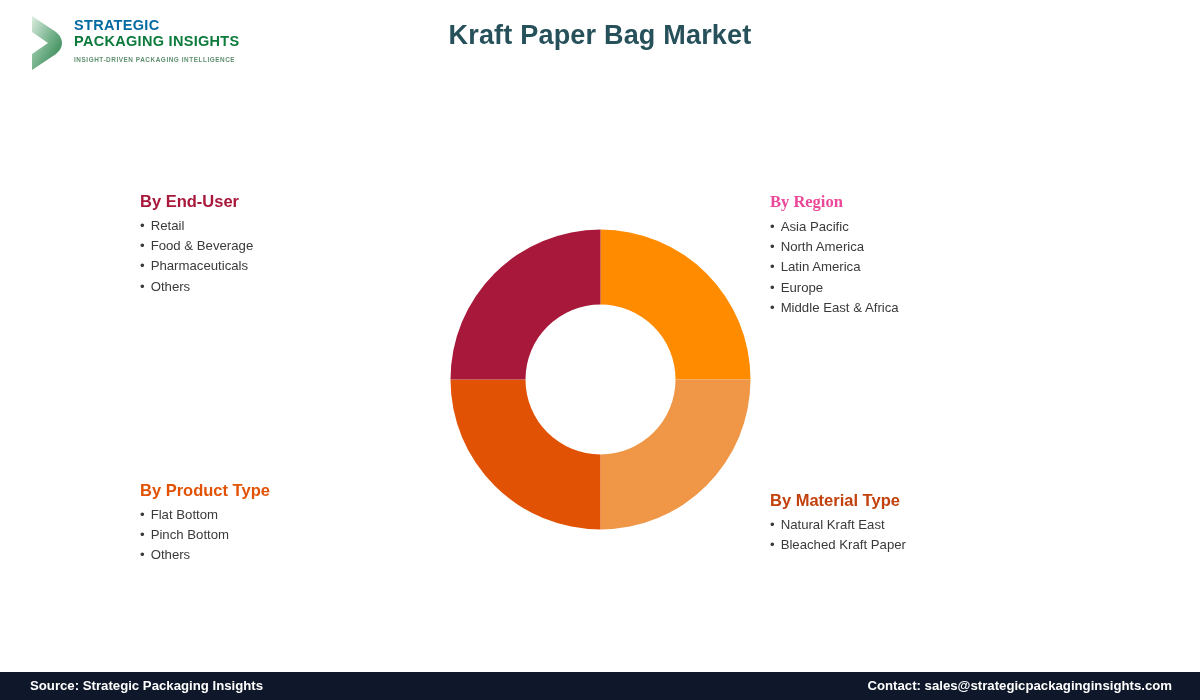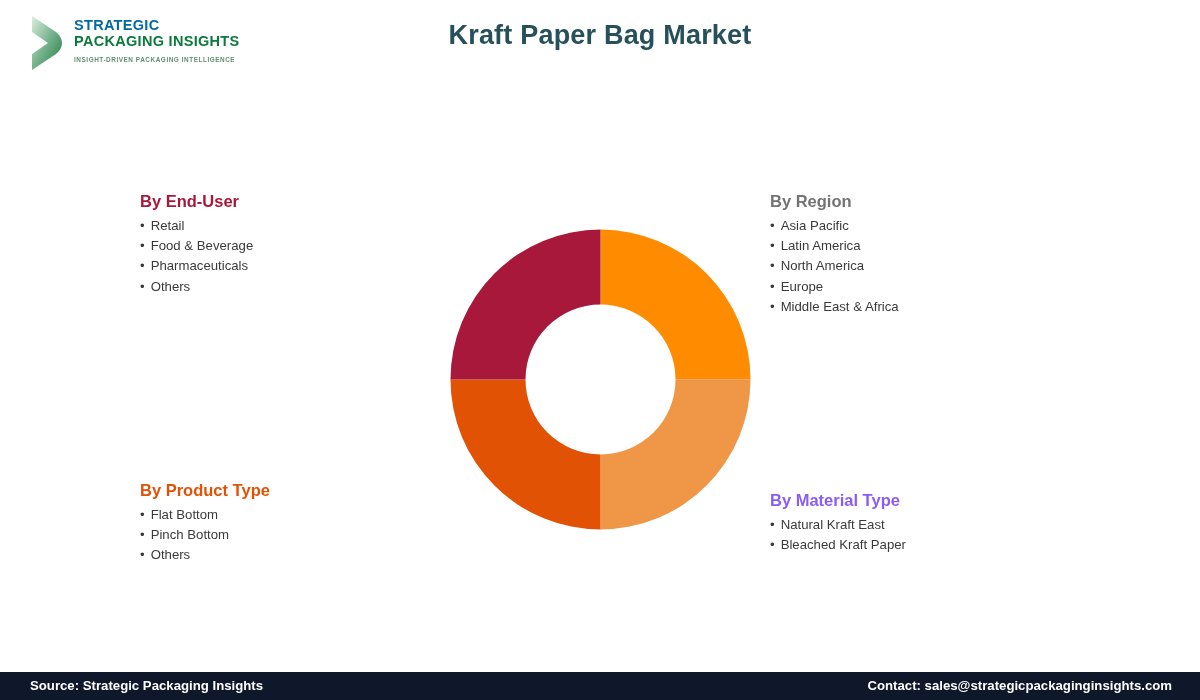--- a/index.html
+++ b/index.html
@@ -107,41 +107,41 @@
     <div class="seg-head" style="color: rgb(168, 24, 58);">By End-User</div>
     <ul>
       <li>Retail</li>
       <li>Food &amp; Beverage</li>
       <li>Pharmaceuticals</li>
       <li>Others</li>
     </ul>
   </div>
 
   <div class="seg seg-left" id="seg-region">
-    <div class="seg-head" style="color: #737373;">By Region</div>
+    <div class="seg-head" style="color: #ec4899; font-family: Liberation Serif, serif;">By Region</div>
     <ul>
       <li>Asia Pacific</li>
+      <li>North America</li>
       <li>Latin America</li>
-      <li>North America</li>
       <li>Europe</li>
       <li>Middle East &amp; Africa</li>
     </ul>
   </div>
 
   <div class="seg seg-right" id="seg-product-type">
     <div class="seg-head" style="color: rgb(226, 82, 5);">By Product Type</div>
     <ul>
       <li>Flat Bottom</li>
       <li>Pinch Bottom</li>
       <li>Others</li>
     </ul>
   </div>
 
   <div class="seg seg-left" id="seg-material-type">
-    <div class="seg-head" style="color: #8b5cf6;">By Material Type</div>
+    <div class="seg-head" style="color: #c2410c;">By Material Type</div>
     <ul>
       <li>Natural Kraft East</li>
       <li>Bleached Kraft Paper</li>
     </ul>
   </div>
 
   <div class="footer" style="background: #0f172a;">
     <div class="footer-source">Source: Strategic Packaging Insights</div>
     <div class="footer-contact">Contact: sales@strategicpackaginginsights.com</div>
   </div>

